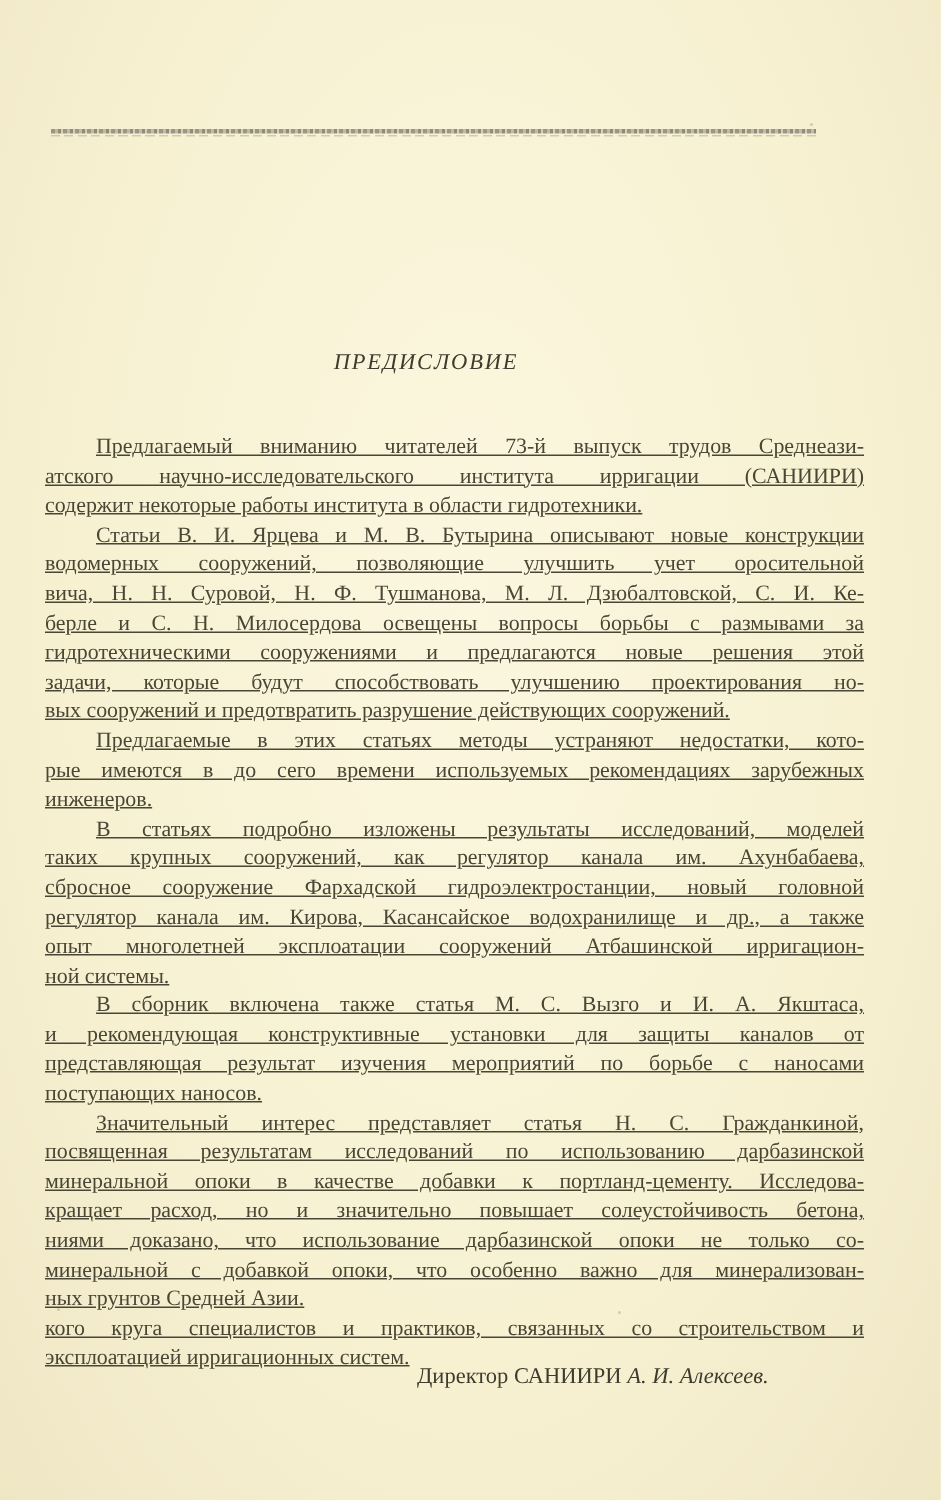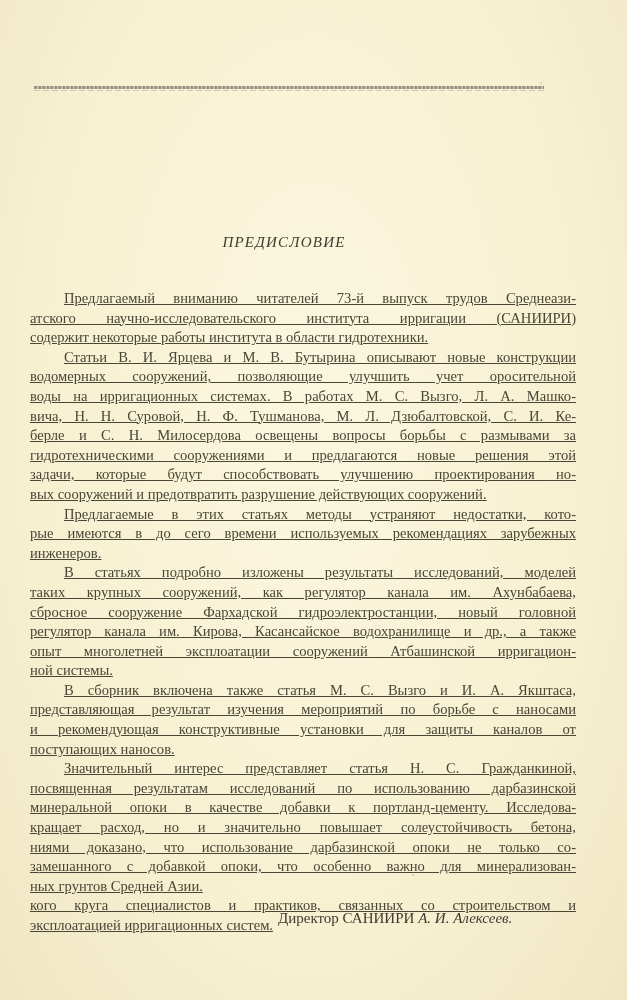--- a/index.html
+++ b/index.html
@@ -97,45 +97,44 @@
   <div class="top-rule"></div>
 
   <div class="title">ПРЕДИСЛОВИЕ</div>
 
   <div class="body-text" id="body-text">
       <span class="line indent">Предлагаемый вниманию читателей 73-й выпуск трудов Среднеази-</span>
       <span class="line">атского научно-исследовательского института ирригации (САНИИРИ)</span>
       <span class="line last">содержит некоторые работы института в области гидротехники.</span>
       <span class="line indent">Статьи В. И. Ярцева и М. В. Бутырина описывают новые конструкции</span>
       <span class="line">водомерных сооружений, позволяющие улучшить учет оросительной</span>
-      <span class="line">воды на ирригационных системах. В работах М. С. Вызго, Л. А. Машко-</span>
       <span class="line">вича, Н. Н. Суровой, Н. Ф. Тушманова, М. Л. Дзюбалтовской, С. И. Ке-</span>
       <span class="line">берле и С. Н. Милосердова освещены вопросы борьбы с размывами за</span>
       <span class="line">гидротехническими сооружениями и предлагаются новые решения этой</span>
       <span class="line">задачи, которые будут способствовать улучшению проектирования но-</span>
       <span class="line last">вых сооружений и предотвратить разрушение действующих сооружений.</span>
       <span class="line indent">Предлагаемые в этих статьях методы устраняют недостатки, кото-</span>
       <span class="line">рые имеются в до сего времени используемых рекомендациях зарубежных</span>
       <span class="line last">инженеров.</span>
       <span class="line indent">В статьях подробно изложены результаты исследований, моделей</span>
       <span class="line">таких крупных сооружений, как регулятор канала им. Ахунбабаева,</span>
       <span class="line">сбросное сооружение Фархадской гидроэлектростанции, новый головной</span>
       <span class="line">регулятор канала им. Кирова, Касансайское водохранилище и др., а также</span>
       <span class="line">опыт многолетней эксплоатации сооружений Атбашинской ирригацион-</span>
       <span class="line last">ной системы.</span>
       <span class="line indent">В сборник включена также статья М. С. Вызго и И. А. Якштаса,</span>
+      <span class="line">и рекомендующая конструктивные установки для защиты каналов от</span>
       <span class="line">представляющая результат изучения мероприятий по борьбе с наносами</span>
-      <span class="line">и рекомендующая конструктивные установки для защиты каналов от</span>
       <span class="line last">поступающих наносов.</span>
       <span class="line indent">Значительный интерес представляет статья Н. С. Гражданкиной,</span>
       <span class="line">посвященная результатам исследований по использованию дарбазинской</span>
       <span class="line">минеральной опоки в качестве добавки к портланд-цементу. Исследова-</span>
       <span class="line">кращает расход, но и значительно повышает солеустойчивость бетона,</span>
       <span class="line">ниями доказано, что использование дарбазинской опоки не только со-</span>
-      <span class="line">замешанного с добавкой опоки, что особенно важно для минерализован-</span>
+      <span class="line">минеральной с добавкой опоки, что особенно важно для минерализован-</span>
       <span class="line last">ных грунтов Средней Азии.</span>
       <span class="line">кого круга специалистов и практиков, связанных со строительством и</span>
       <span class="line last">эксплоатацией ирригационных систем.</span>
     </div>
 
   <div class="signature">
     <span>Директор САНИИРИ</span>
     <span class="name">А. И. Алексеев.</span>
   </div>
 

